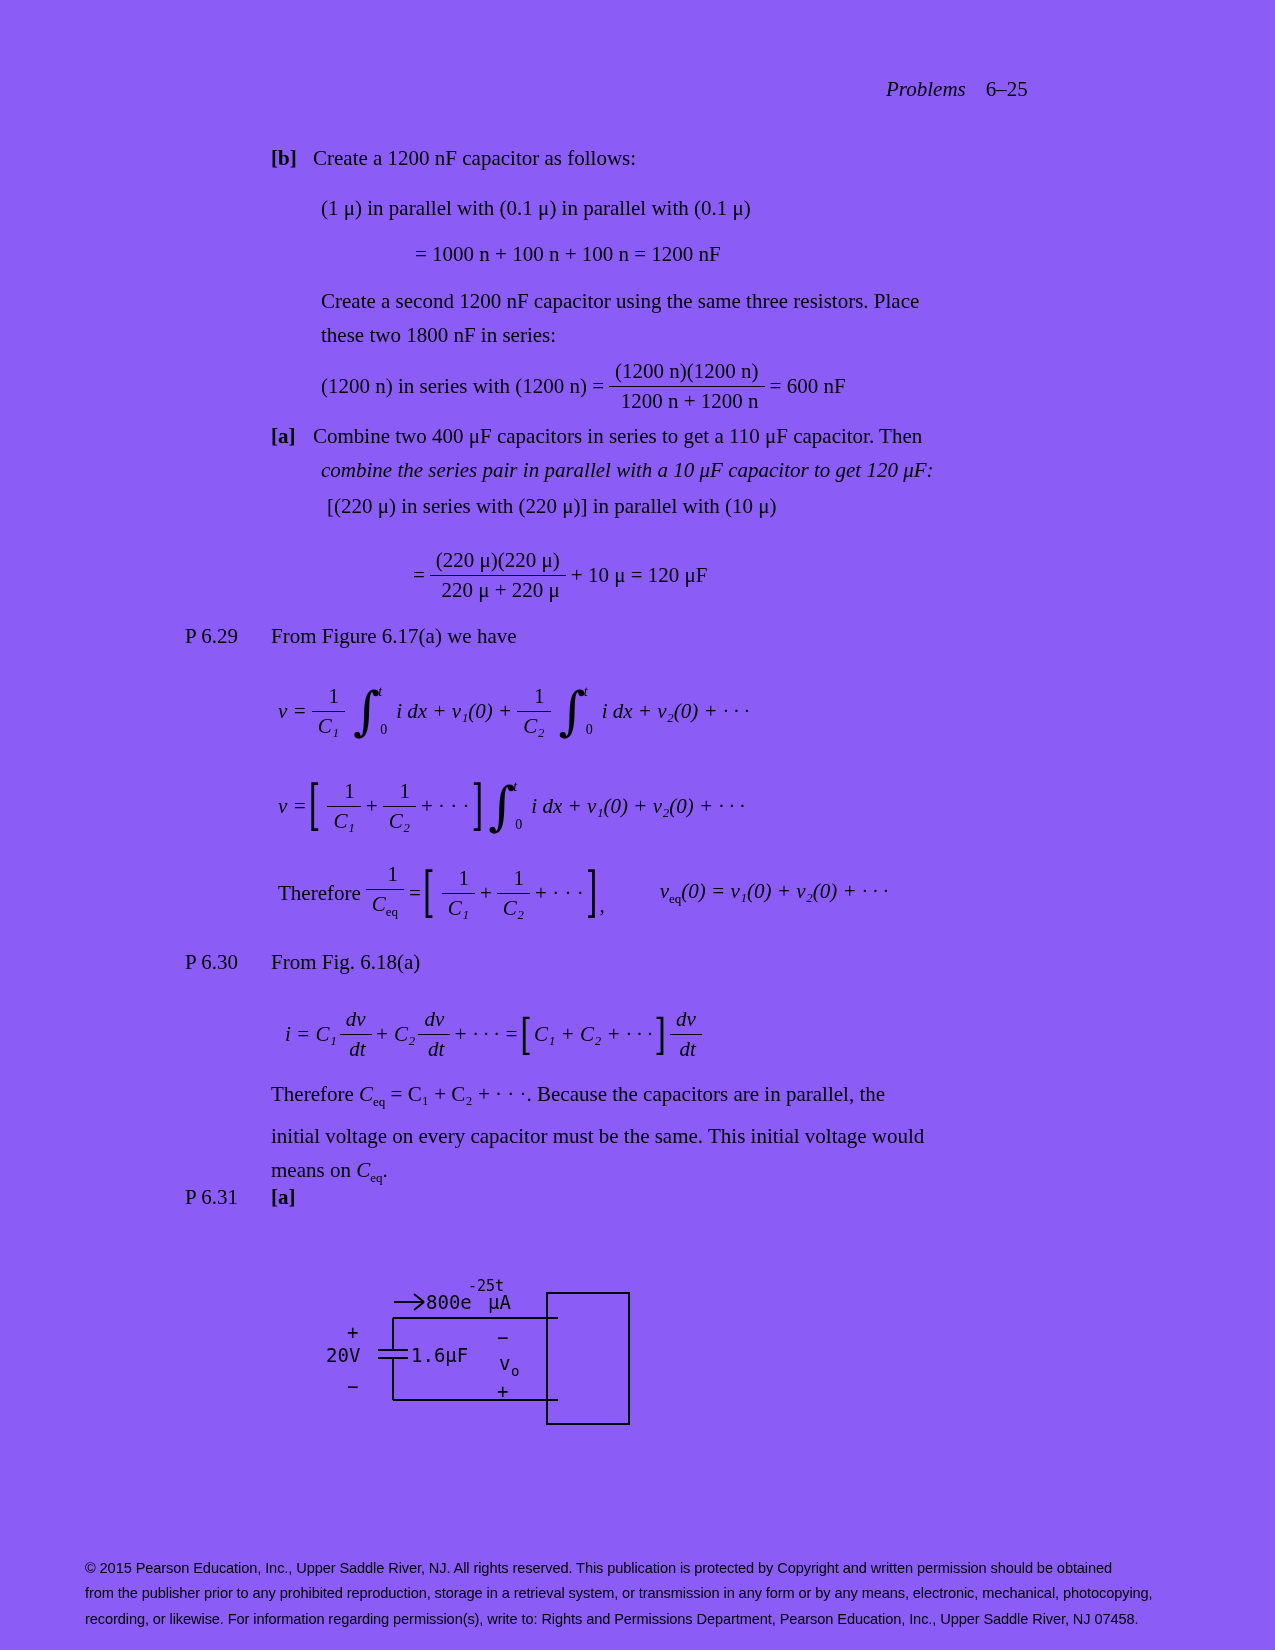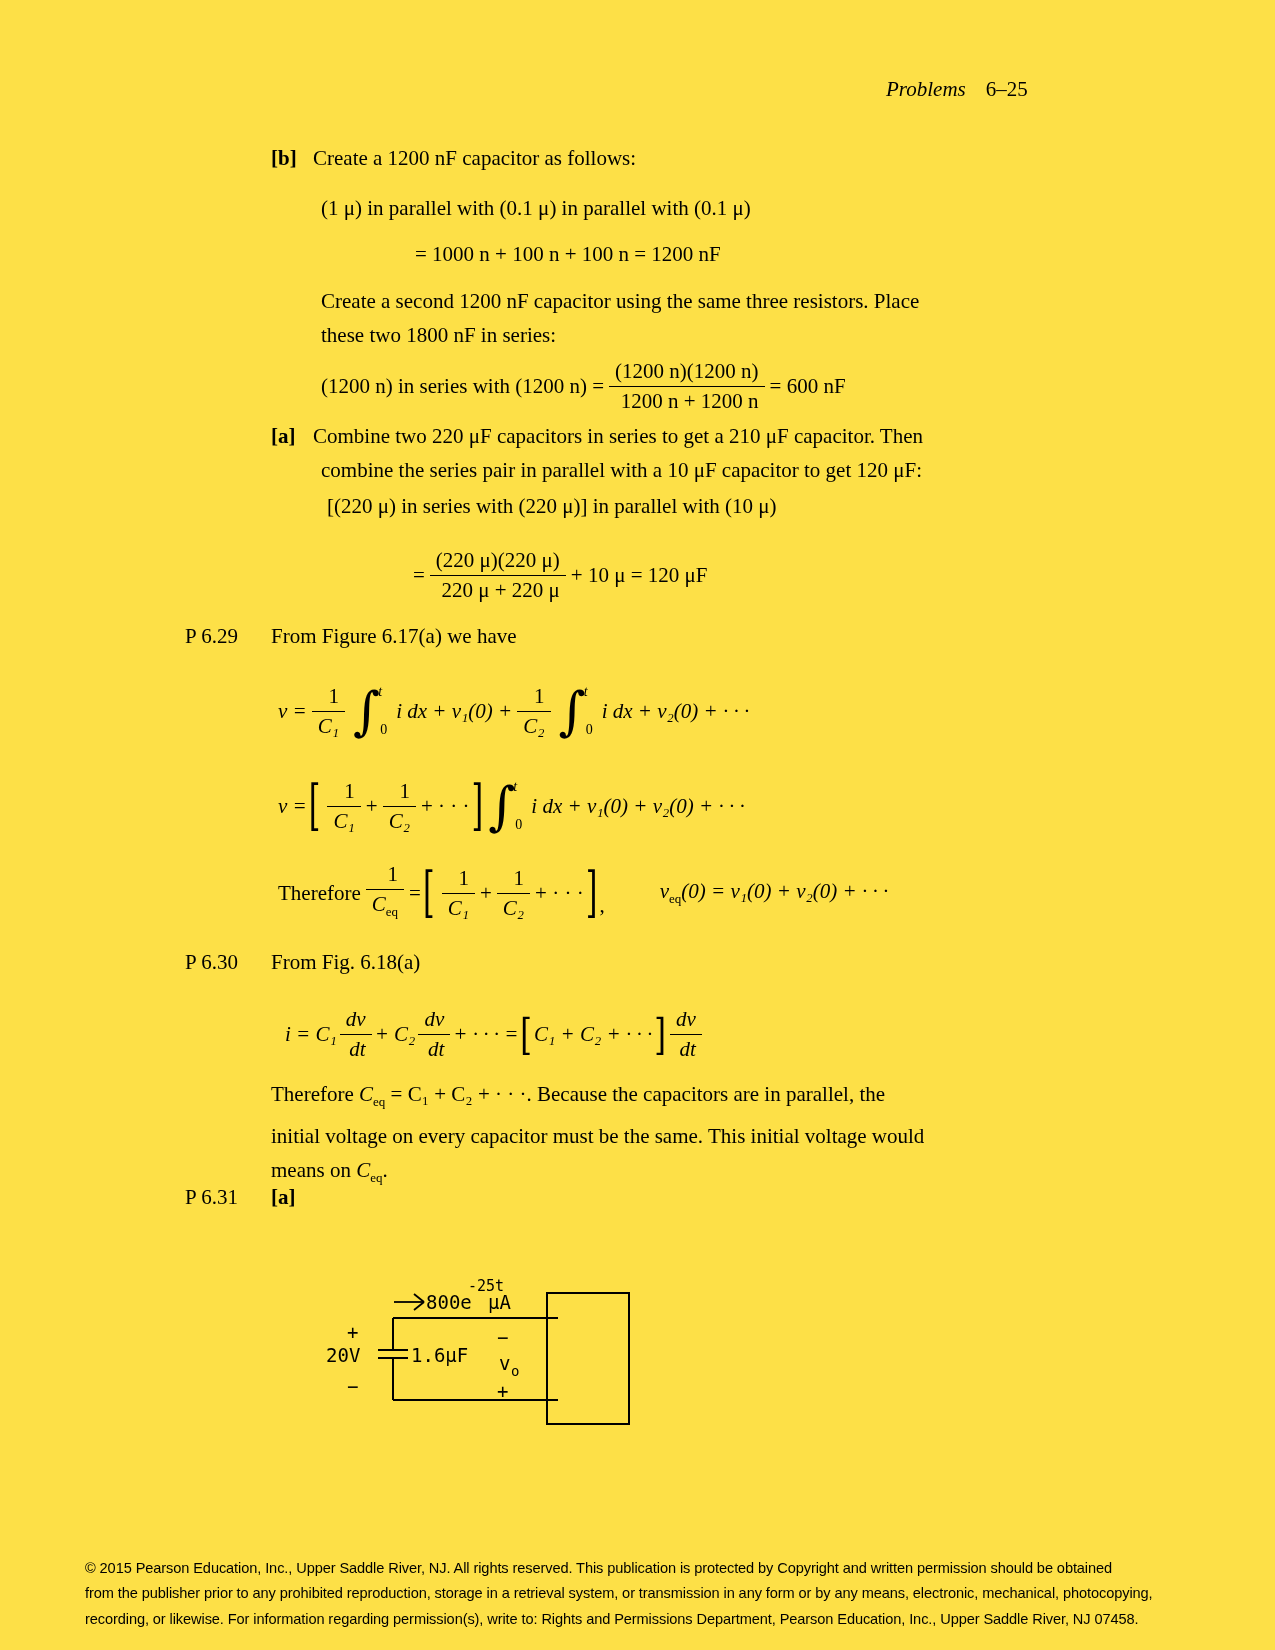--- a/index.html
+++ b/index.html
@@ -1,16 +1,16 @@
 <!DOCTYPE html>
 <html><head>
 <meta charset="utf-8">
 <style>
   html,body{margin:0;padding:0;}
-  .page{position:relative;width:1275px;height:1650px;background:#fde047;
+  .page{position:relative;width:1275px;height:1650px;background:#8b5cf6;
         font-family:"Liberation Serif","DejaVu Serif",serif;color:#000;overflow:hidden;}
   .abs{position:absolute;}
   .t{font-size:21px;line-height:27px;white-space:nowrap;}
   .para .line{display:block;font-size:21px;line-height:34px;white-space:nowrap;}
   .ital{font-style:italic;}
   .mi{font-style:italic;}
   sub.sm{font-size:13px;}
   
   .eqrow{display:flex;align-items:center;font-size:21px;white-space:nowrap;}
   .eqrow > *{flex:0 0 auto;}
@@ -55,22 +55,22 @@
     <span>(1200 n) in series with (1200 n) =</span>
     <span class="frac">
       <span class="fn">(1200 n)(1200 n)</span>
       <span class="fd">1200 n + 1200 n</span>
     </span>
     <span>= 600 nF</span>
   </div>
 
   <div class="abs t" style="left:271px;top:423px;font-weight:bold;">[a]</div>
   <div class="abs para" style="left:313px;top:419px;">
-    <span class="line">Combine two 220 μF capacitors in series to get a 210 μF capacitor. Then</span>
-    <span class="line" style="margin-left:8px;">combine the series pair in parallel with a 10 μF capacitor to get 120 μF:</span>
+    <span class="line">Combine two 400 μF capacitors in series to get a 110 μF capacitor. Then</span>
+    <span class="line" style="margin-left:8px;font-style:italic;">combine the series pair in parallel with a 10 μF capacitor to get 120 μF:</span>
   </div>
   <div class="abs t" style="left:327px;top:493px;">[(220 μ) in series with (220 μ)] in parallel with (10 μ)</div>
   <div class="abs eqrow" style="left:413px;top:543px;height:64px;">
     <span>=</span>
     <span class="frac">
       <span class="fn">(220 μ)(220 μ)</span>
       <span class="fd">220 μ + 220 μ</span>
     </span>
     <span>+ 10 μ = 120 μF</span>
   </div>

